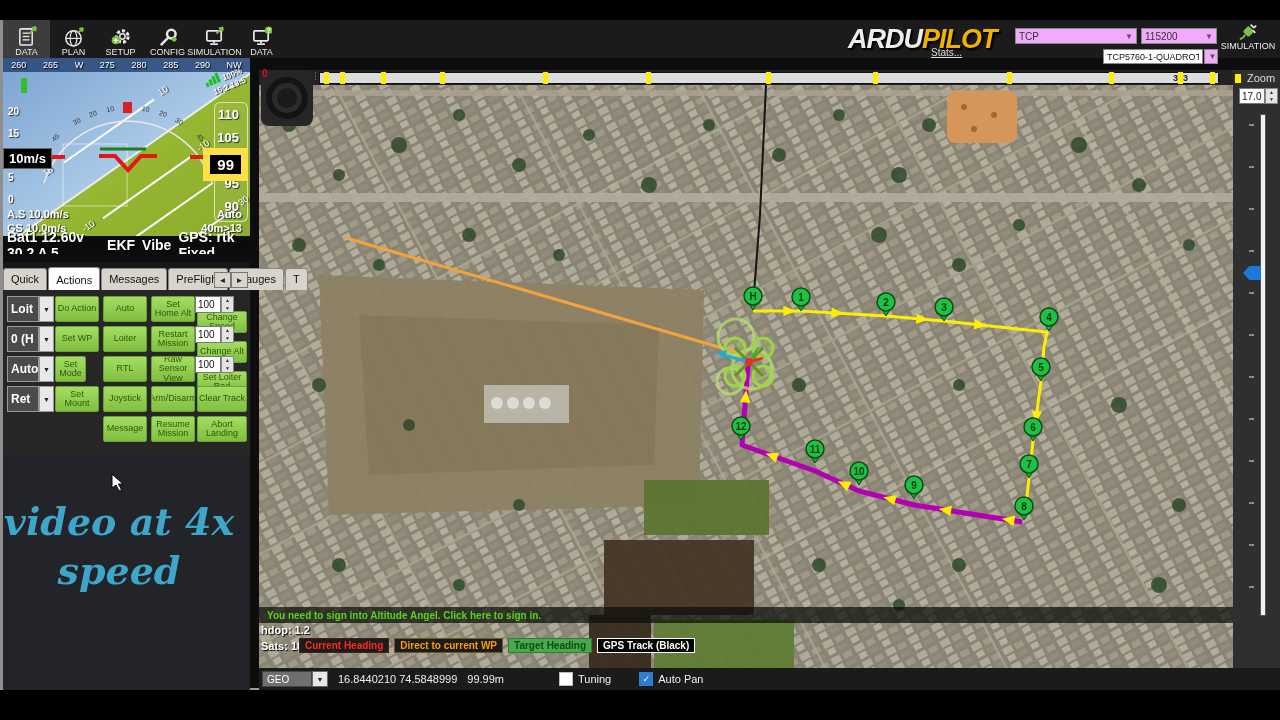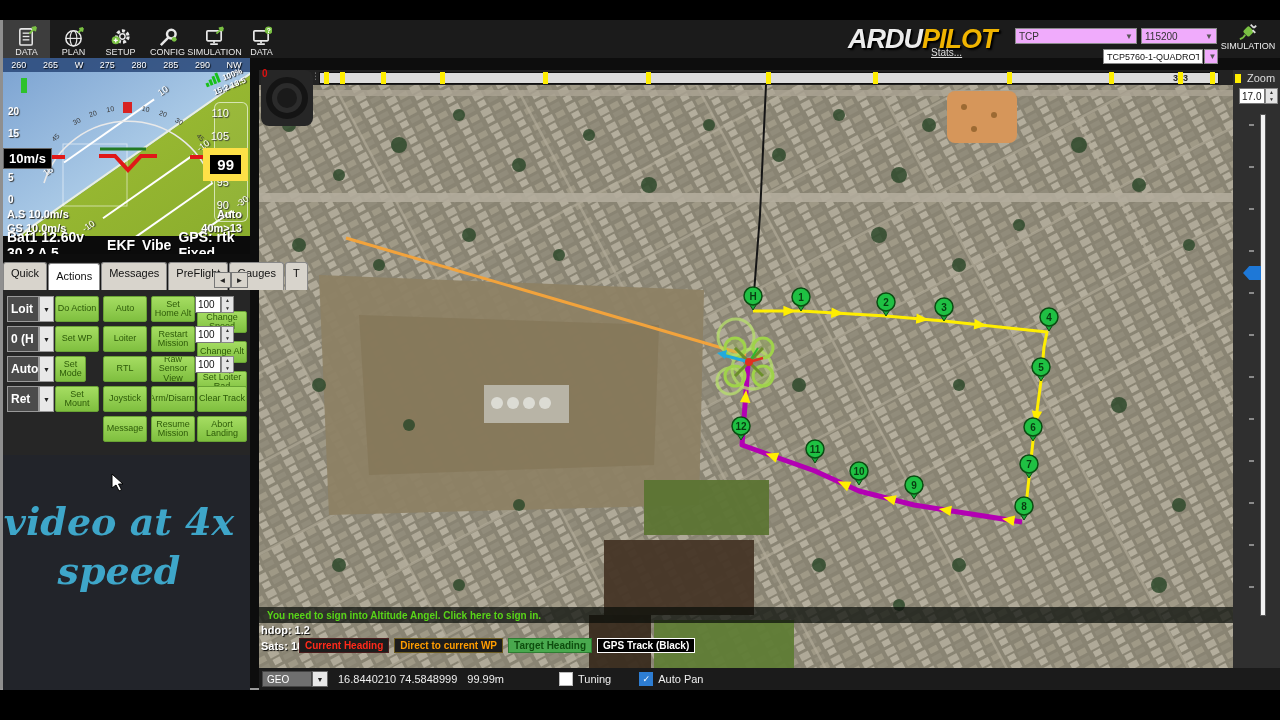--- a/index.html
+++ b/index.html
@@ -34,32 +34,32 @@
   .plab{position:absolute;color:#fff;font-size:9px;text-shadow:1px 1px 1px #333;}
   .hud-svg{position:absolute;left:0;top:0;z-index:5;}
   .compass{position:absolute;left:0;top:0;width:247px;height:14px;background:rgba(40,70,120,.85);
            display:flex;align-items:center;justify-content:space-around;color:#fff;font-size:9px;z-index:6;text-shadow:1px 1px 1px #000;}
   .spd-box{position:absolute;left:0;top:90px;background:#000;color:#fff;font-weight:bold;font-size:13px;
            padding:2px 5px;border:1px solid #666;z-index:7;}
   .alt-box{position:absolute;right:2px;top:90px;background:#000;color:#fff;font-weight:bold;font-size:15px;
            padding:1px 7px;border:7px solid #fde047;z-index:8;}
   .tape-r{position:absolute;right:2px;top:44px;width:32px;height:118px;border:1px solid rgba(230,240,210,.8);
           border-radius:6px;background:rgba(255,255,255,.05);z-index:6;}
-  .tr-num{position:absolute;right:18px;color:#fff;font-size:11px;font-weight:normal;text-shadow:1px 1px 1px #333;}
+  .tr-num{position:absolute;right:8px;color:#fff;font-size:13px;font-weight:bold;text-shadow:1px 1px 1px #333;}
   .tl-num{position:absolute;left:5px;color:#fff;font-size:10px;font-weight:bold;text-shadow:1px 1px 1px #333;z-index:6;}
   .hud-txt{position:absolute;color:#fff;font-size:11px;font-weight:bold;text-shadow:1px 1px 1px #222;z-index:7;white-space:nowrap;}
   .hud-bottom{position:absolute;left:0;bottom:0;width:247px;height:18px;background:#0b0b0b;display:flex;gap:7px;
               align-items:center;color:#fff;font-size:14px;font-weight:bold;padding:0 4px;box-sizing:border-box;z-index:9;text-shadow:1px 1px 0 #000;}
   .sig{position:absolute;right:6px;top:12px;transform:rotate(-22deg);color:#fff;font-size:8px;font-weight:bold;
        text-shadow:1px 1px 1px #222;z-index:7;text-align:right;line-height:1.2;}
   .sigbars{display:inline-block;vertical-align:bottom;margin-right:2px;}
   .sigbars i{display:inline-block;width:3px;background:#18c018;margin-right:1px;}
   .greenmark{position:absolute;left:18px;top:20px;width:6px;height:15px;background:#2dc22d;z-index:6;}
   
-  .tabs{position:absolute;left:0;top:242px;width:247px;height:28px;background:#171717;display:flex;z-index:10;}
+  .tabs{position:absolute;left:0;top:242px;width:247px;height:28px;background:#171717;display:flex;align-items:flex-end;z-index:10;}
   .tab{background:#d8d4cc;color:#111;font-size:11px;padding:4px 7px 5px;margin-right:1px;border:1px solid #888;
        border-bottom:none;border-radius:3px 3px 0 0;cursor:pointer;white-space:nowrap;}
   .tab.active{background:#fff;font-weight:normal;position:relative;top:1px;padding-top:6px;}
   .tab-arrows{position:absolute;right:2px;bottom:2px;display:flex;}
   .tab-arrows div{width:15px;height:14px;background:#d8d4cc;border:1px solid #777;font-size:8px;color:#222;
                   display:flex;align-items:center;justify-content:center;cursor:pointer;}
   
   .actions{position:absolute;left:0;top:270px;width:247px;height:165px;background:#262626;z-index:10;}
   .abtn{position:absolute;background:linear-gradient(#a5dd62,#7fbf3f);color:#2d5a08;font-size:9px;line-height:1.05;
         display:flex;align-items:center;justify-content:center;text-align:center;border:1px solid #69a334;

